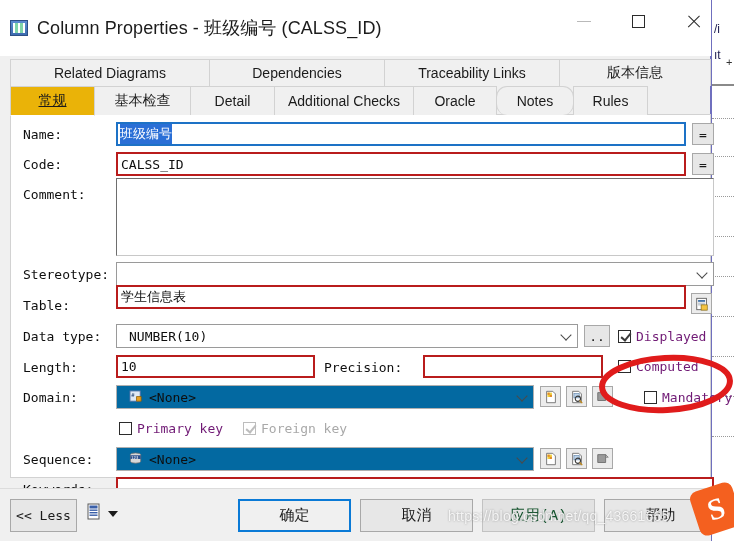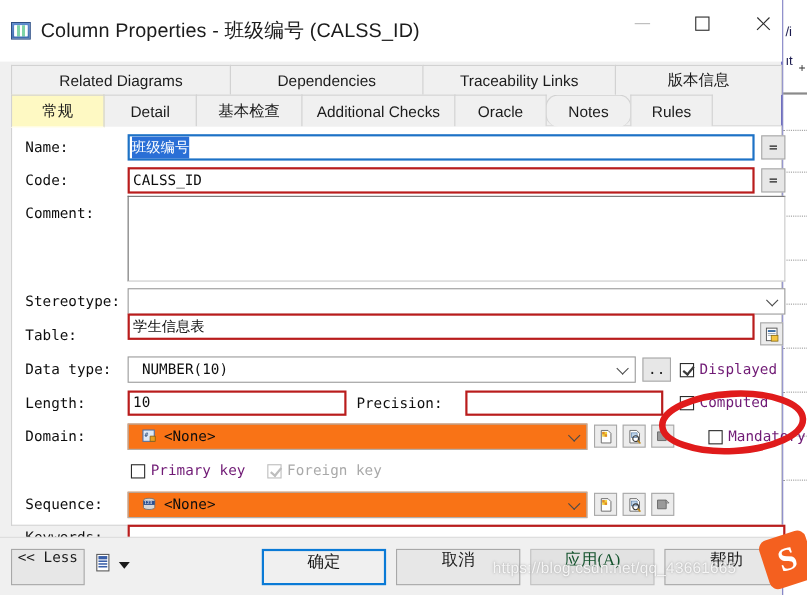--- a/index.html
+++ b/index.html
@@ -139,25 +139,26 @@
     border: 1px solid #d2d2d2;
     border-bottom: none;
     margin-right: -1px;
     display: flex; align-items: center; justify-content: center;
     font-family: "Liberation Sans", sans-serif;
     font-size: 14px;
     color: #1b1b1b;
     white-space: nowrap;
   }
   #tabrow-bottom .tab.active {
-    background: #fef9c3;
+    background: #eab308;
     border-bottom: 1px solid #ffffff;
     position: relative; z-index: 3;
     margin-bottom: -1px;
     height: 30px;
+    text-decoration: underline;
   }
 
   
   #panel {
     position: absolute;
     left: 10px; top: 115px;
     width: 701px; height: 363px;
     background: #ffffff;
     border: 1px solid #d2d2d2;
     border-top: none;
@@ -203,21 +204,21 @@
     position: absolute;
     background: #ffffff;
     border: 1px solid #9a9a9a;
     display: flex; align-items: center;
     font-family: "DejaVu Sans Mono", monospace;
     font-size: 13px;
     color: #0e0e0e;
     padding-left: 12px;
     overflow: hidden;
   }
-  .combo.gray { background: #f97316; border: 1px solid #b0b0b0; }
+  .combo.gray { background: #0369a1; border: 1px solid #b0b0b0; }
   .combo .arrow {
     position: absolute; right: 7px; top: 50%;
     width: 8px; height: 8px; margin-top: -5px;
     border-right: 1.5px solid #4a4a4a;
     border-bottom: 1.5px solid #4a4a4a;
     transform: rotate(45deg);
   }
 
   .sqbtn {
     position: absolute;
@@ -283,27 +284,27 @@
     left: 0; top: 488px;
     width: 711px; height: 53px;
     background: #f0f0f0;
     border-top: 1px solid #dcdcdc;
   }
   .fbtn {
     position: absolute; top: 499px;
     height: 33px;
     background: #e7e7e7;
     border: 1px solid #a8a8a8;
-    display: flex; justify-content: center;
+    display: flex; align-items: center; justify-content: center;
     font-size: 14px;
     color: #1b1b1b;
     white-space: nowrap;
   }
   .fbtn.mono { font-family: "DejaVu Sans Mono", monospace; font-size: 13px; }
-  .fbtn.cjkbtn { font-family: Liberation Serif, serif; font-size: 15px; }
+  .fbtn.cjkbtn { font-family: Liberation Mono, monospace; font-size: 15px; }
   .fbtn.primary {
     background: #f0f0f0;
     border: 2px solid #0a7ad6;
   }
   .fbtn.disabled { color: #14532d; background: #e2e2e2; border-color: #c2c2c2; }
 
   #split-ico {
     position: absolute; left: 86px; top: 503px;
     width: 16px; height: 18px;
   }
@@ -403,25 +404,25 @@
       </div>
       <div class="tab" style="width:152px;">
         <span>版本信息</span>
       </div>
     </div>
 
     <div id="tabrow-bottom">
       <div class="tab active" style="width:85px;">
         <span>常规</span>
       </div>
+      <div class="tab" style="width:97px;">
+        <span>基本检查</span>
+      </div>
       <div class="tab" style="width:85px;">
         <span>Detail</span>
-      </div>
-      <div class="tab" style="width:97px;">
-        <span>基本检查</span>
       </div>
       <div class="tab" style="width:140px;">
         <span>Additional Checks</span>
       </div>
       <div class="tab" style="width:84px;">
         <span>Oracle</span>
       </div>
       <div class="tab" style="width:78px;border-radius:11px;">
         <span>Notes</span>
       </div>

